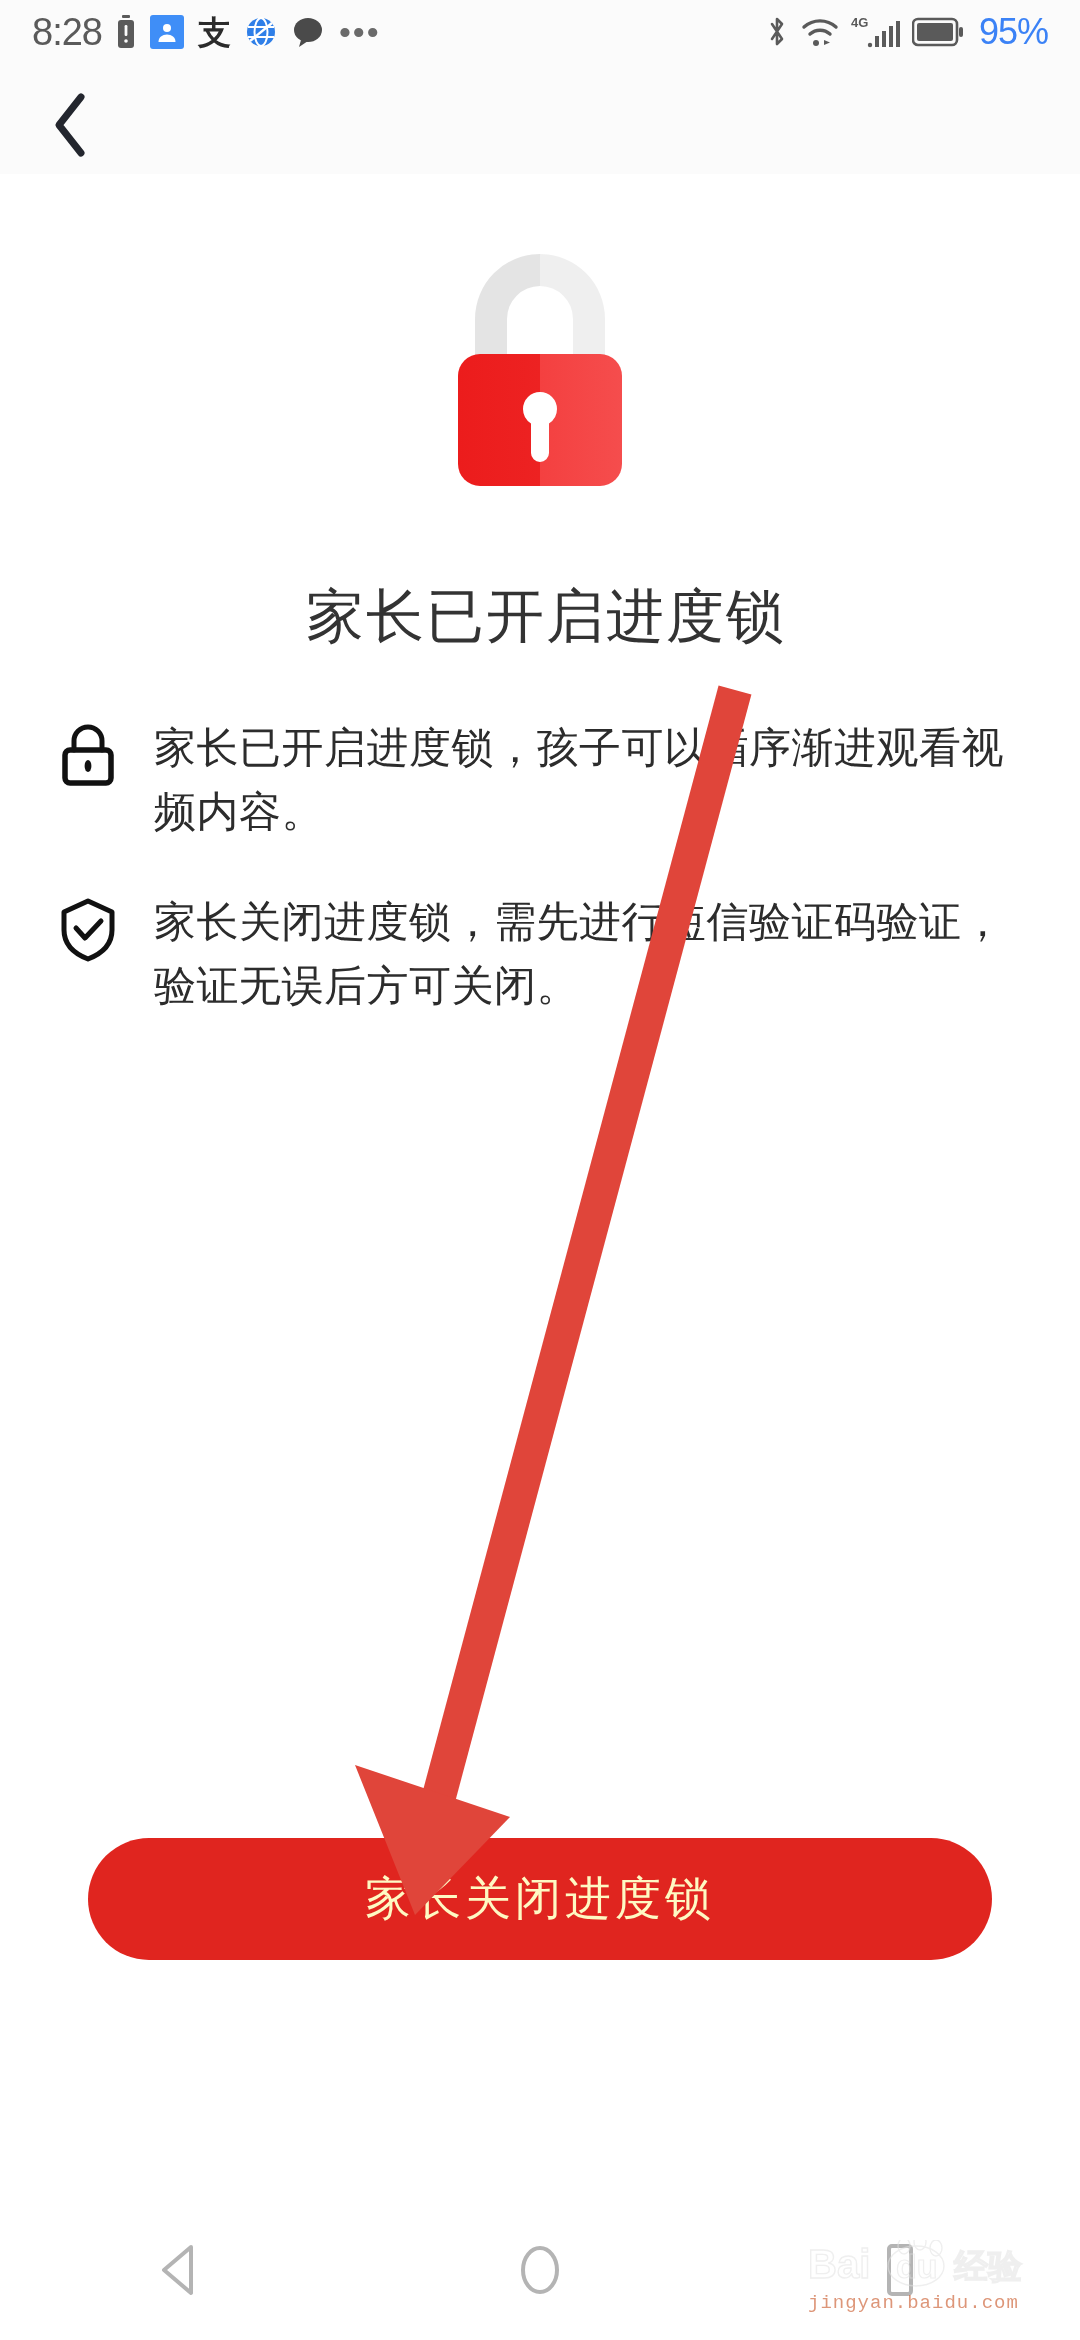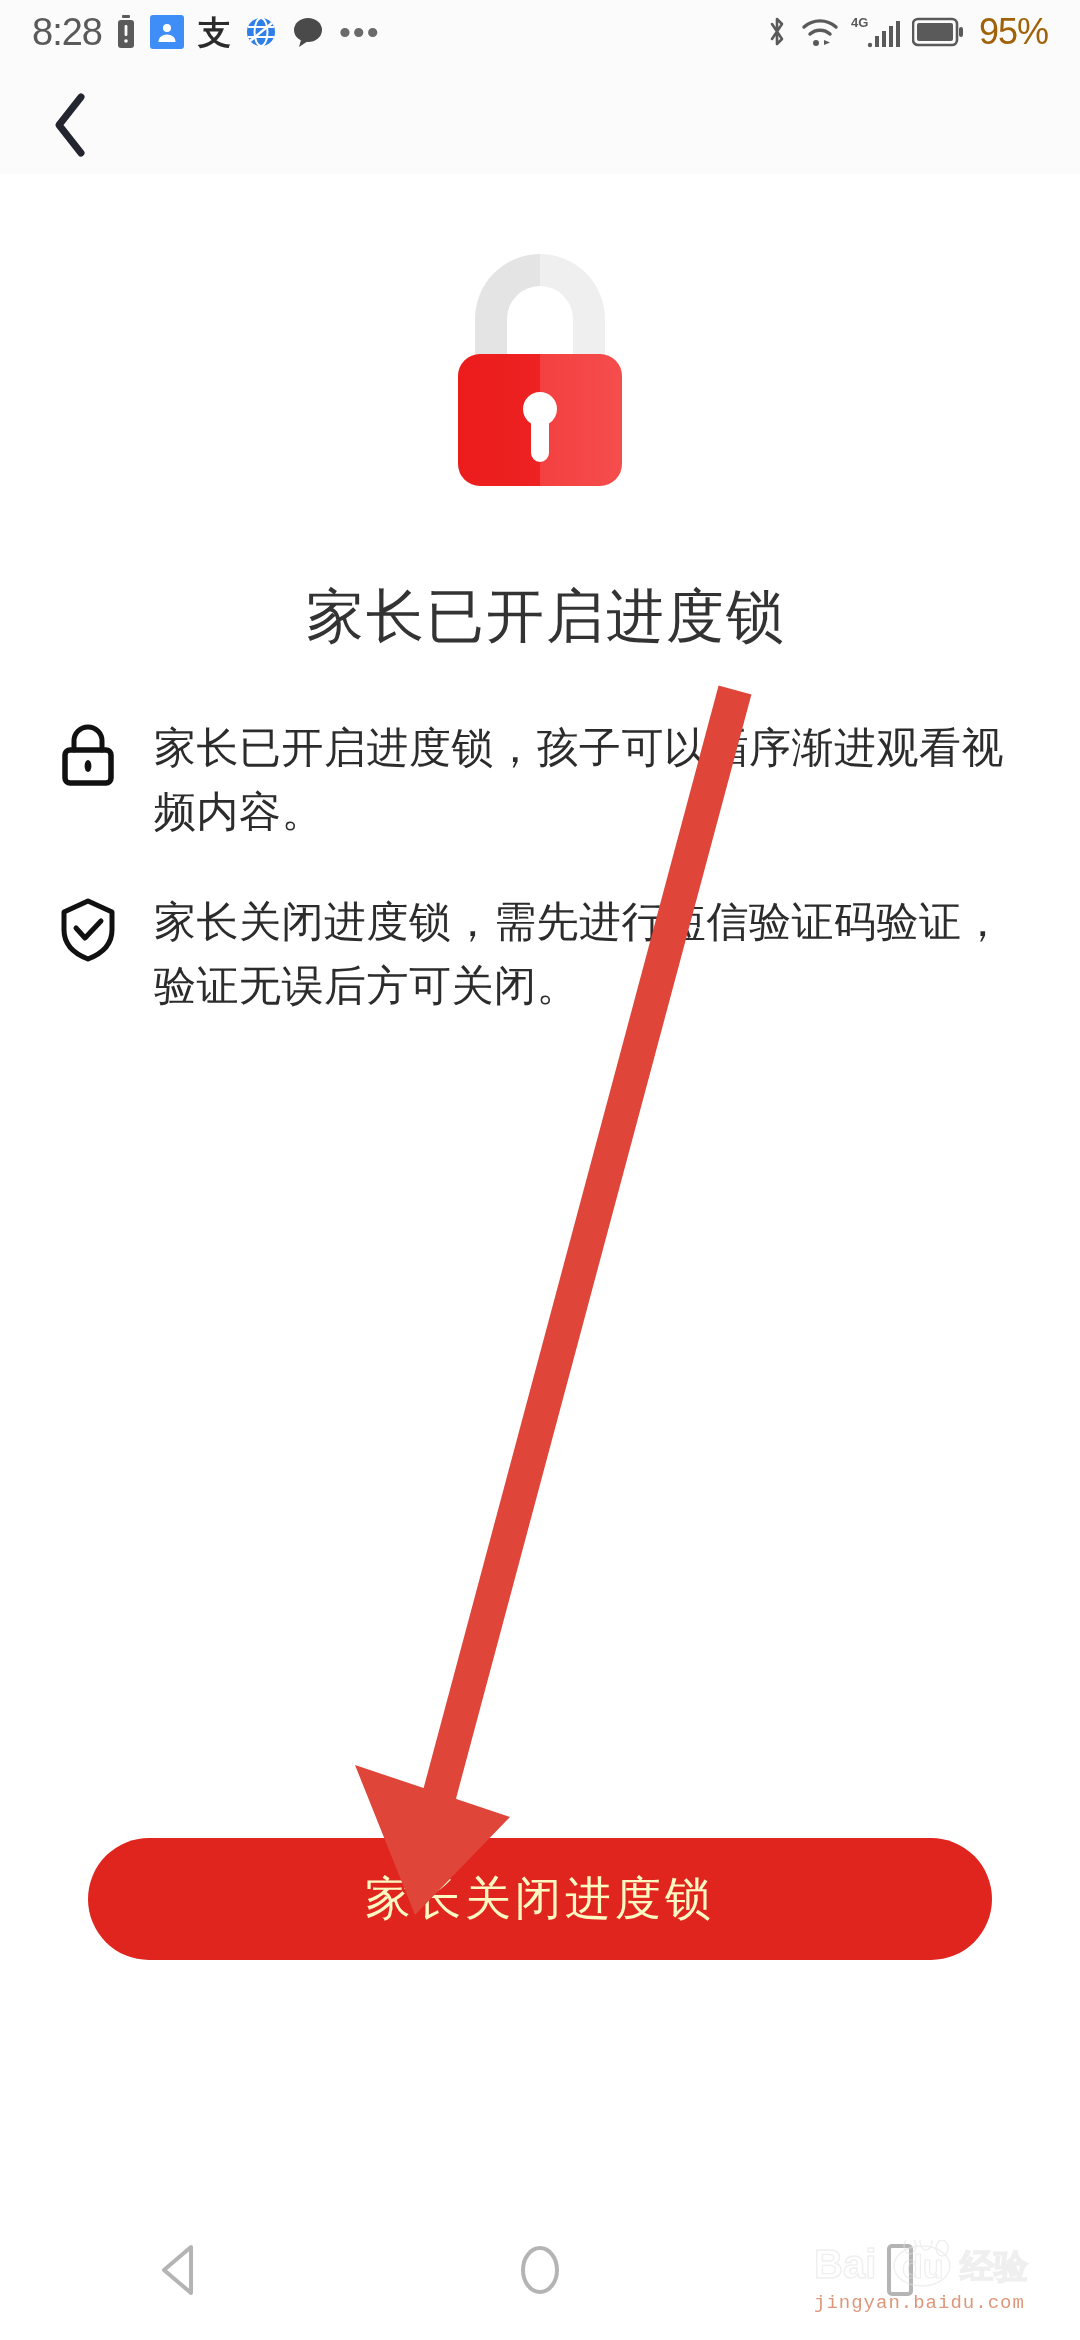--- a/index.html
+++ b/index.html
@@ -14,21 +14,21 @@
   
   .statusbar{
     position:absolute; top:0; left:0; width:1080px; height:64px;
     background:#fbfbfb;
     display:flex; align-items:center; justify-content:space-between;
     padding:0 32px;
   }
   .sb-left{ display:flex; align-items:center; gap:14px; }
   .sb-time{ font-size:38px; color:#5a5a5a; letter-spacing:-1px; font-weight:400; }
   .sb-right{ display:flex; align-items:center; gap:11px; }
-  .sb-batt-pct{ font-size:36px; color:#a16207; letter-spacing:-1px; margin-left:4px;}
+  .sb-batt-pct{ font-size:36px; color:#3b82f6; letter-spacing:-1px; margin-left:4px;}
 
   .ic{ display:inline-flex; align-items:center; justify-content:flex-end; }
   .ic svg{ display:block; }
 
   .ic-person{
     width:34px;height:34px;background:#3f8ef7;border-radius:3px;
     display:flex;align-items:center;justify-content:center;
   }
   .ic-alipay{ font-size:33px; color:#2b2b2b; font-weight:700; line-height:1;
               font-family:"DejaVu Sans","Liberation Sans",sans-serif;}
@@ -84,21 +84,21 @@
           pointer-events:none; }
 
   
   .navbar{
     position:absolute; bottom:0; left:0; width:1080px; height:140px;
     background:#ffffff; display:flex; align-items:center; justify-content:space-around;
   }
   .navbtn{ width:140px;height:140px;display:flex;align-items:center;justify-content:center;cursor:pointer;}
 
   .watermark{
-    position:absolute; right:16px; bottom:26px; width:250px; opacity:.55;
+    position:absolute; right:22px; bottom:26px; width:250px; opacity:.55;
     pointer-events:none; user-select:none;
   }
   .wm-top{ display:flex; align-items:center; gap:6px; }
   .wm-text{
     font-size:19px; color:#c2410c; letter-spacing:1px; margin-top:4px;
     font-family:Liberation Mono, monospace;
   }
 </style>
 </head>
 <body>

